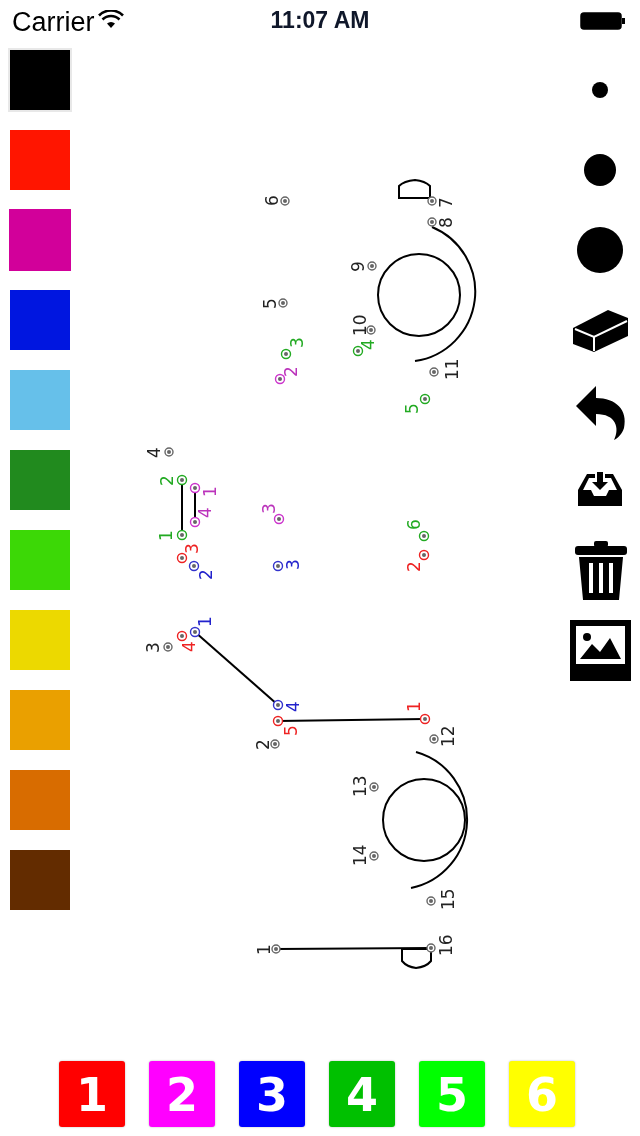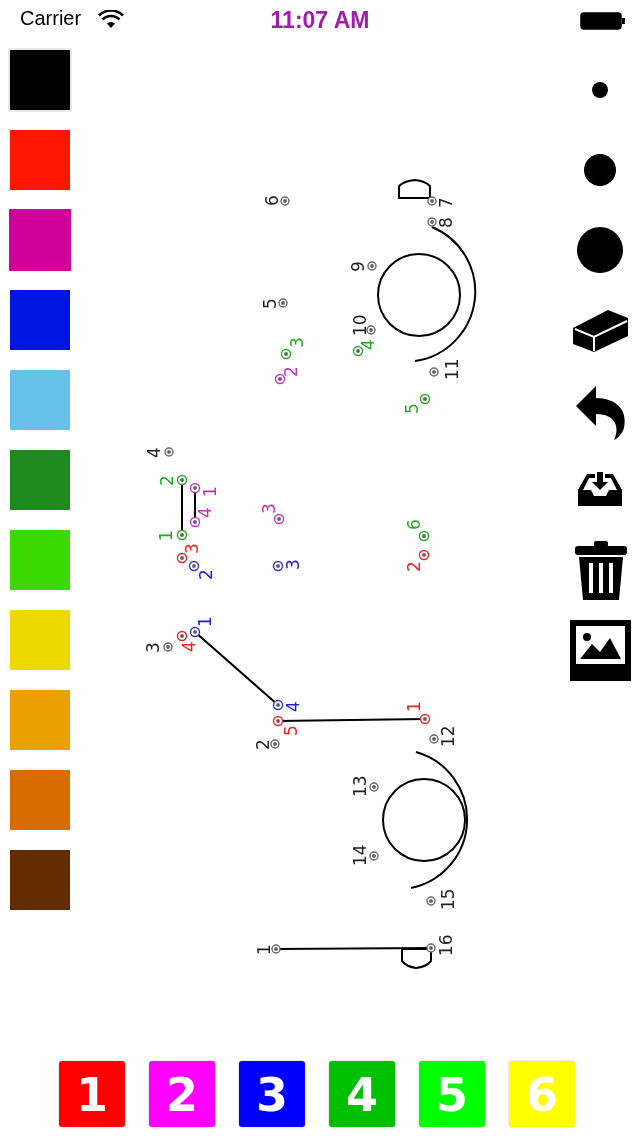--- a/index.html
+++ b/index.html
@@ -1,20 +1,20 @@
 <!DOCTYPE html>
 <html><head>
 <meta charset="utf-8">
 <style>
   html, body { margin:0; padding:0; }
   body { width:640px; height:1136px; background:#ffffff; position:relative; overflow:hidden; font-family:"Liberation Sans", sans-serif; }
   .status-bar { position:absolute; left:0; top:0; width:640px; height:40px; }
-  .carrier { position:absolute; left:20px; top:7px; font-size:20px; color:#000; }
+  .carrier { position:absolute; left:12px; top:7px; font-size:27px; color:#000; }
   .wifi { position:absolute; left:98px; top:10px; width:26px; height:20px; }
-  .time { position:absolute; left:0; width:640px; top:7px; text-align:center; font-size:23px; font-weight:bold; color:#a21caf; }
+  .time { position:absolute; left:0; width:640px; top:7px; text-align:center; font-size:23px; font-weight:bold; color:#0f172a; }
   .battery { position:absolute; left:580px; top:11px; width:46px; height:20px; }
   .swatch { position:absolute; left:10px; width:60px; height:60px; cursor:pointer; }
   .tool { position:absolute; cursor:pointer; }
   .num-btn { position:absolute; top:1061px; width:66px; height:66px; border-radius:3px; color:#fff; font-weight:bold; font-size:46px; text-align:center; line-height:68px; font-family:"DejaVu Sans", sans-serif; cursor:pointer; box-shadow:0 0 2px rgba(0,0,0,0.3); }
   .canvas { position:absolute; left:90px; top:40px; width:470px; height:1010px; }
   .canvas text { font-family:"DejaVu Sans", sans-serif; font-size:17px; }
 </style>
 </head>
 <body>
 

